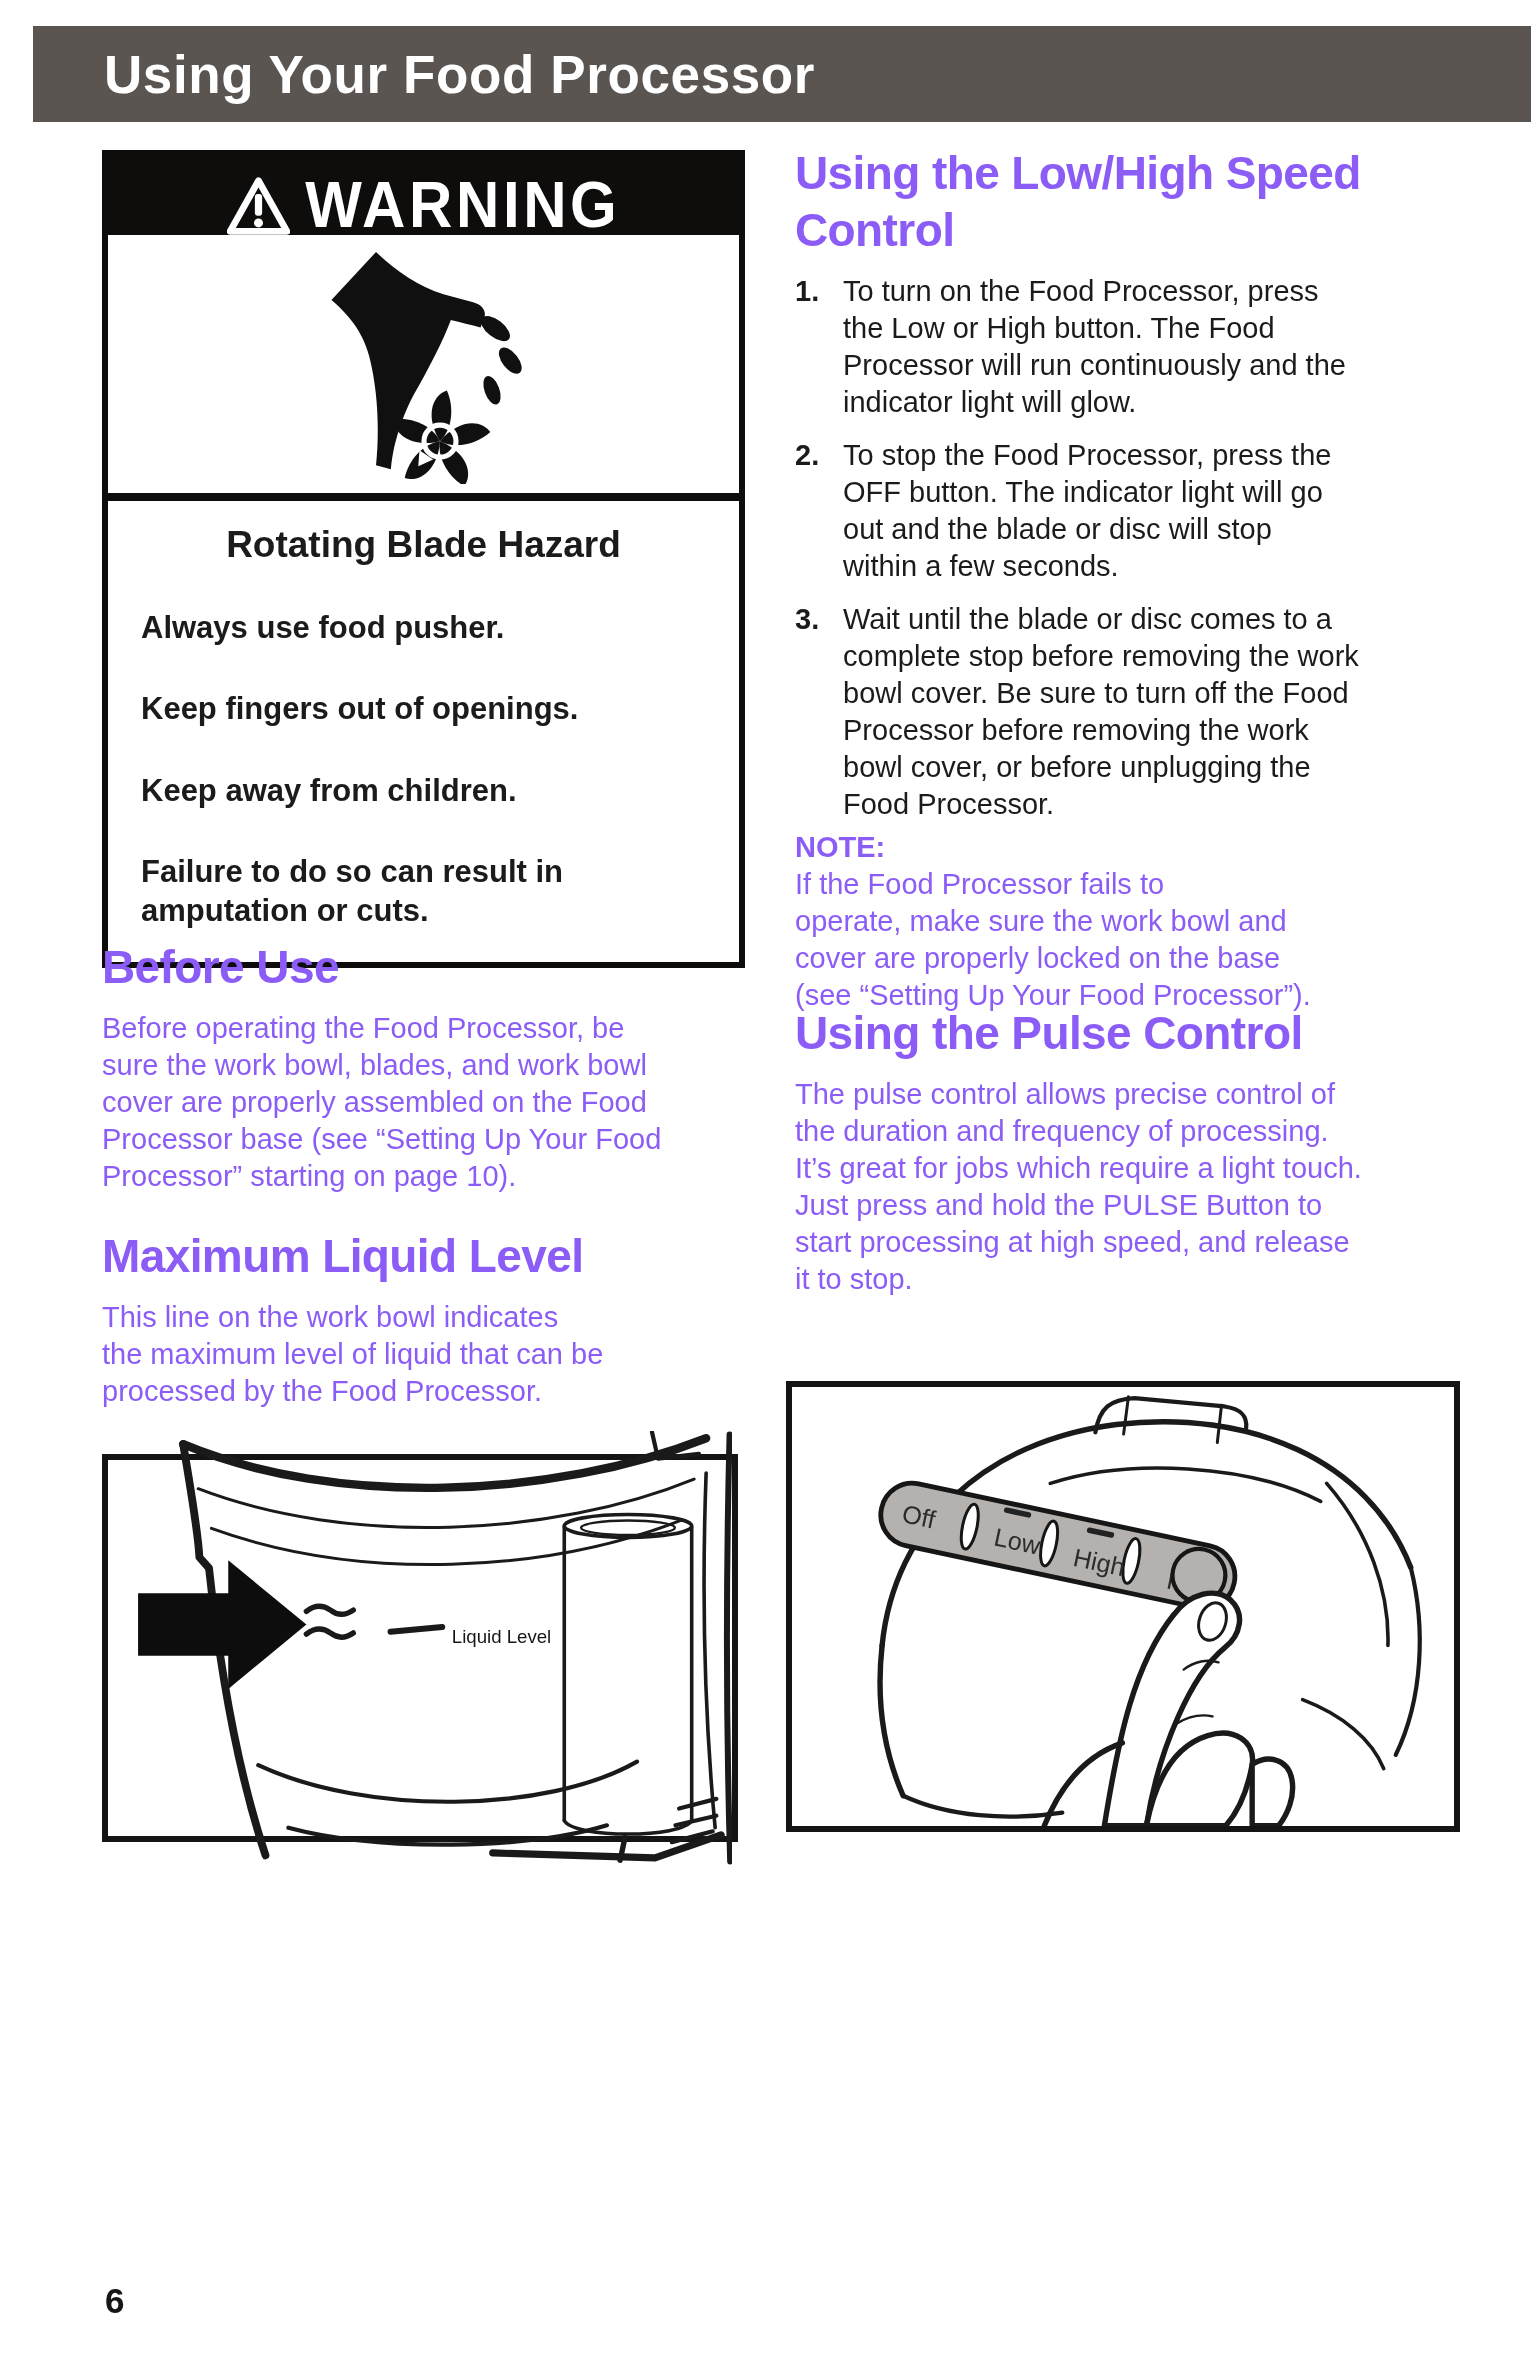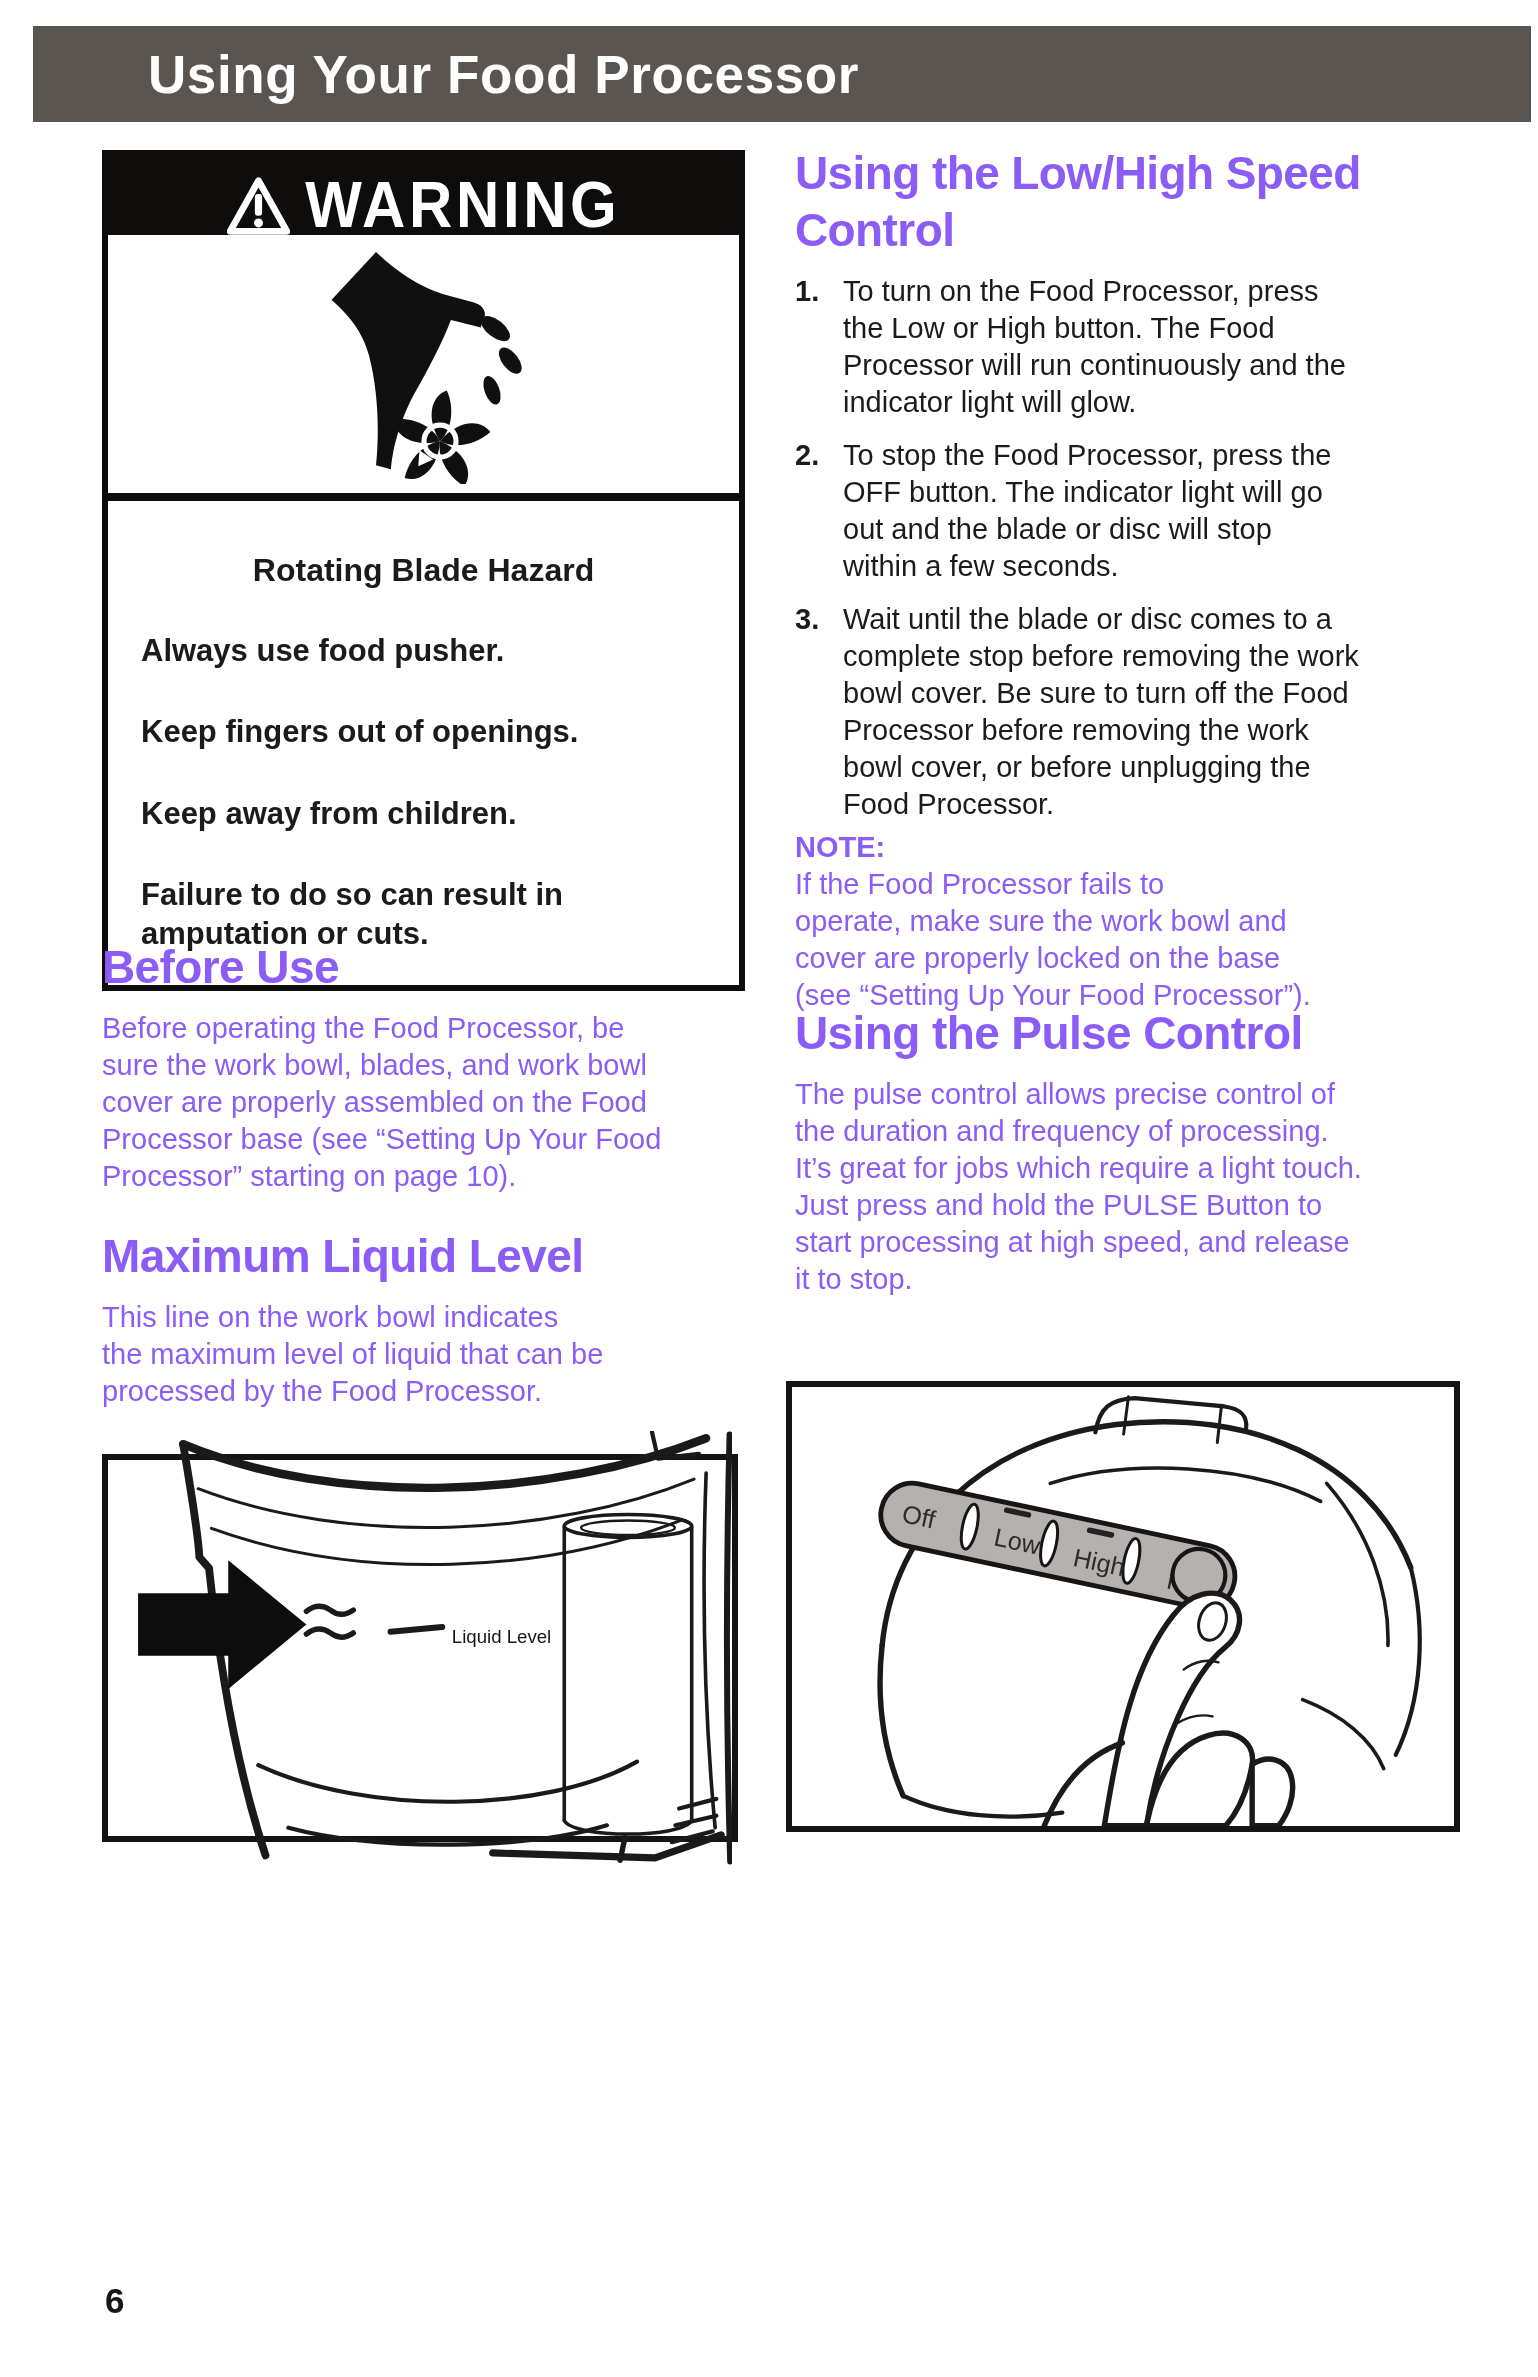--- a/index.html
+++ b/index.html
@@ -9,21 +9,21 @@
     width:1539px; height:2377px;
     font-family:"Liberation Sans", sans-serif;
     color:#1b1b1b;
     overflow:hidden;
   }
   .header-bar{
     position:absolute; left:33px; top:26.4px; width:1498px; height:96px;
     background:#5b5551; display:flex; align-items:center; padding-left:71px;
   }
   .header-bar h1{
-    color:#ffffff; font-size:53px; font-weight:bold; letter-spacing:0.6px;margin-left:44px;
+    color:#ffffff; font-size:53px; font-weight:bold; letter-spacing:0.6px;
   }
   
   .warning-box{
     position:absolute; left:102px; top:150px; width:643px;
     border:6px solid #0e0d0c; background:#ffffff;
   }
   .warn-band{
     background:#0e0d0c; height:79px;
     display:flex; align-items:flex-end; justify-content:center; gap:15.6px;
   }
@@ -34,21 +34,21 @@
   }
   .warn-picto{
     height:258px; display:flex; align-items:center; justify-content:center;
     background:#ffffff;
   }
   .warn-text{
     border-top:8.4px solid #0e0d0c;
     padding:23px 33px 31px 33px;
   }
   .warn-title{
-    text-align:center; font-size:32px; font-weight:bold; margin-bottom:29px;margin-top:28px;
+    text-align:center; font-size:37px; font-weight:bold; margin-bottom:29px;
   }
   .warn-item{
     font-size:31px; font-weight:bold; line-height:1.27;
     margin-top:42px; white-space:pre-line;
   }
   .warn-item:first-of-type{ margin-top:0; }
 
   .section{ position:absolute; left:102px; width:649px; }
   h2{
     font-size:46px; font-weight:bold; line-height:57px;

